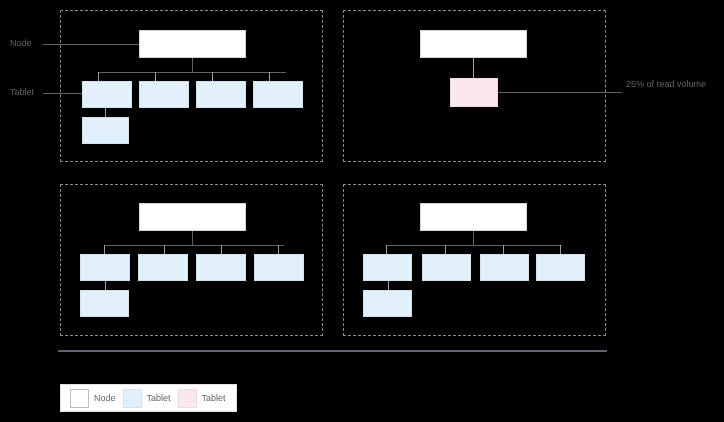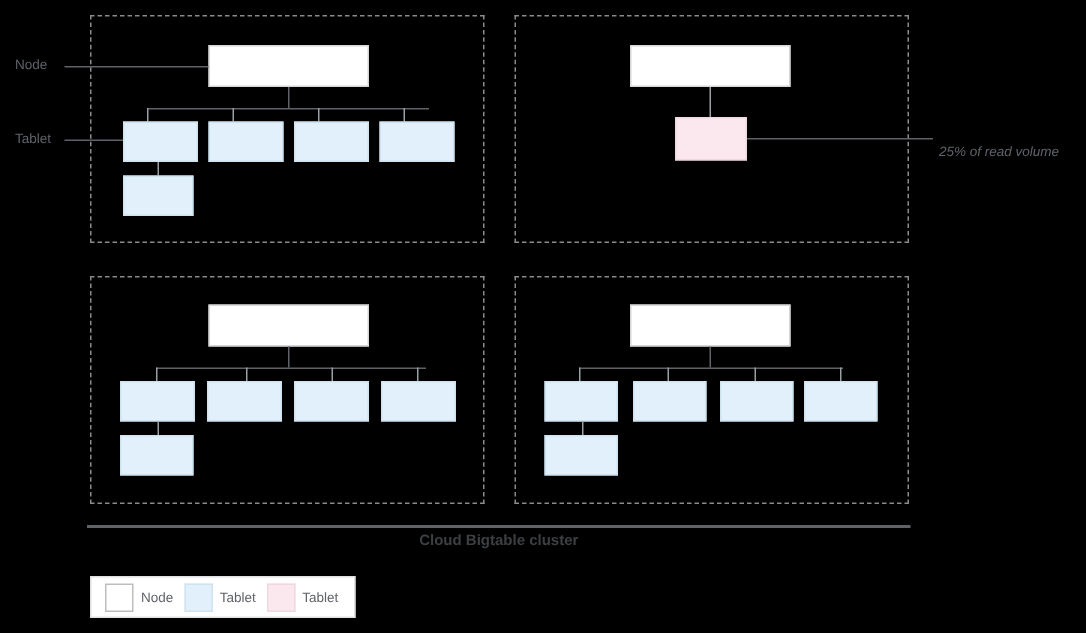--- a/index.html
+++ b/index.html
@@ -143,21 +143,21 @@
 
   <div class="quadrant" style="left:343px; top:10px; width:263px; height:152px;"></div>
 
   <div class="node-box" style="left:420px; top:30px; width:107px; height:28px;"></div>
 
   <div class="conn conn-v conn-light" style="left:473px; top:58px; height:20px;"></div>
 
   <div class="tablet-box pink" style="left:450px; top:78px; width:48px; height:29px;"></div>
 
   <div class="leader" style="left:498px; top:92px; width:124px;"></div>
-  <div class="annot" style="left:626px; top:96px;font-style:italic;">25% of read volume</div>
+  <div class="annot" style="left:626px; top:79px;">25% of read volume</div>
 
   <div class="quadrant" style="left:60px; top:184px; width:263px; height:152px;"></div>
 
   <div class="node-box" style="left:139px; top:203px; width:107px; height:28px;"></div>
 
   <div class="conn conn-v" style="left:192px; top:231px; height:14px;"></div>
   <div class="conn conn-h" style="left:104px; top:245px; width:180px;"></div>
   <div class="conn conn-v conn-light" style="left:104px; top:245px; height:9px;"></div>
   <div class="conn conn-v conn-light" style="left:164px; top:245px; height:9px;"></div>
   <div class="conn conn-v conn-light" style="left:221px; top:245px; height:9px;"></div>
@@ -184,21 +184,20 @@
 
   <div class="tablet-box" style="left:363px; top:254px; width:49px; height:27px;"></div>
   <div class="tablet-box" style="left:422px; top:254px; width:49px; height:27px;"></div>
   <div class="tablet-box" style="left:480px; top:254px; width:49px; height:27px;"></div>
   <div class="tablet-box" style="left:536px; top:254px; width:49px; height:27px;"></div>
 
   <div class="conn conn-v conn-light" style="left:388px; top:281px; height:9px;"></div>
   <div class="tablet-box" style="left:363px; top:290px; width:49px; height:27px;"></div>
 
   <div class="divider" style="left:58px; top:350px; width:549px;"></div>
-  <div class="caption" style="left:58px; top:355px; width:549px;">Cloud Bigtable cluster</div>
 
   <div class="legend" style="left:60px; top:384px; width:177px; height:28px;">
 
     <div class="legend-item">
       <span class="swatch node"></span>
       <span class="legend-label">Node</span>
     </div>
 
     <div class="legend-item">
       <span class="swatch tablet-blue"></span>

